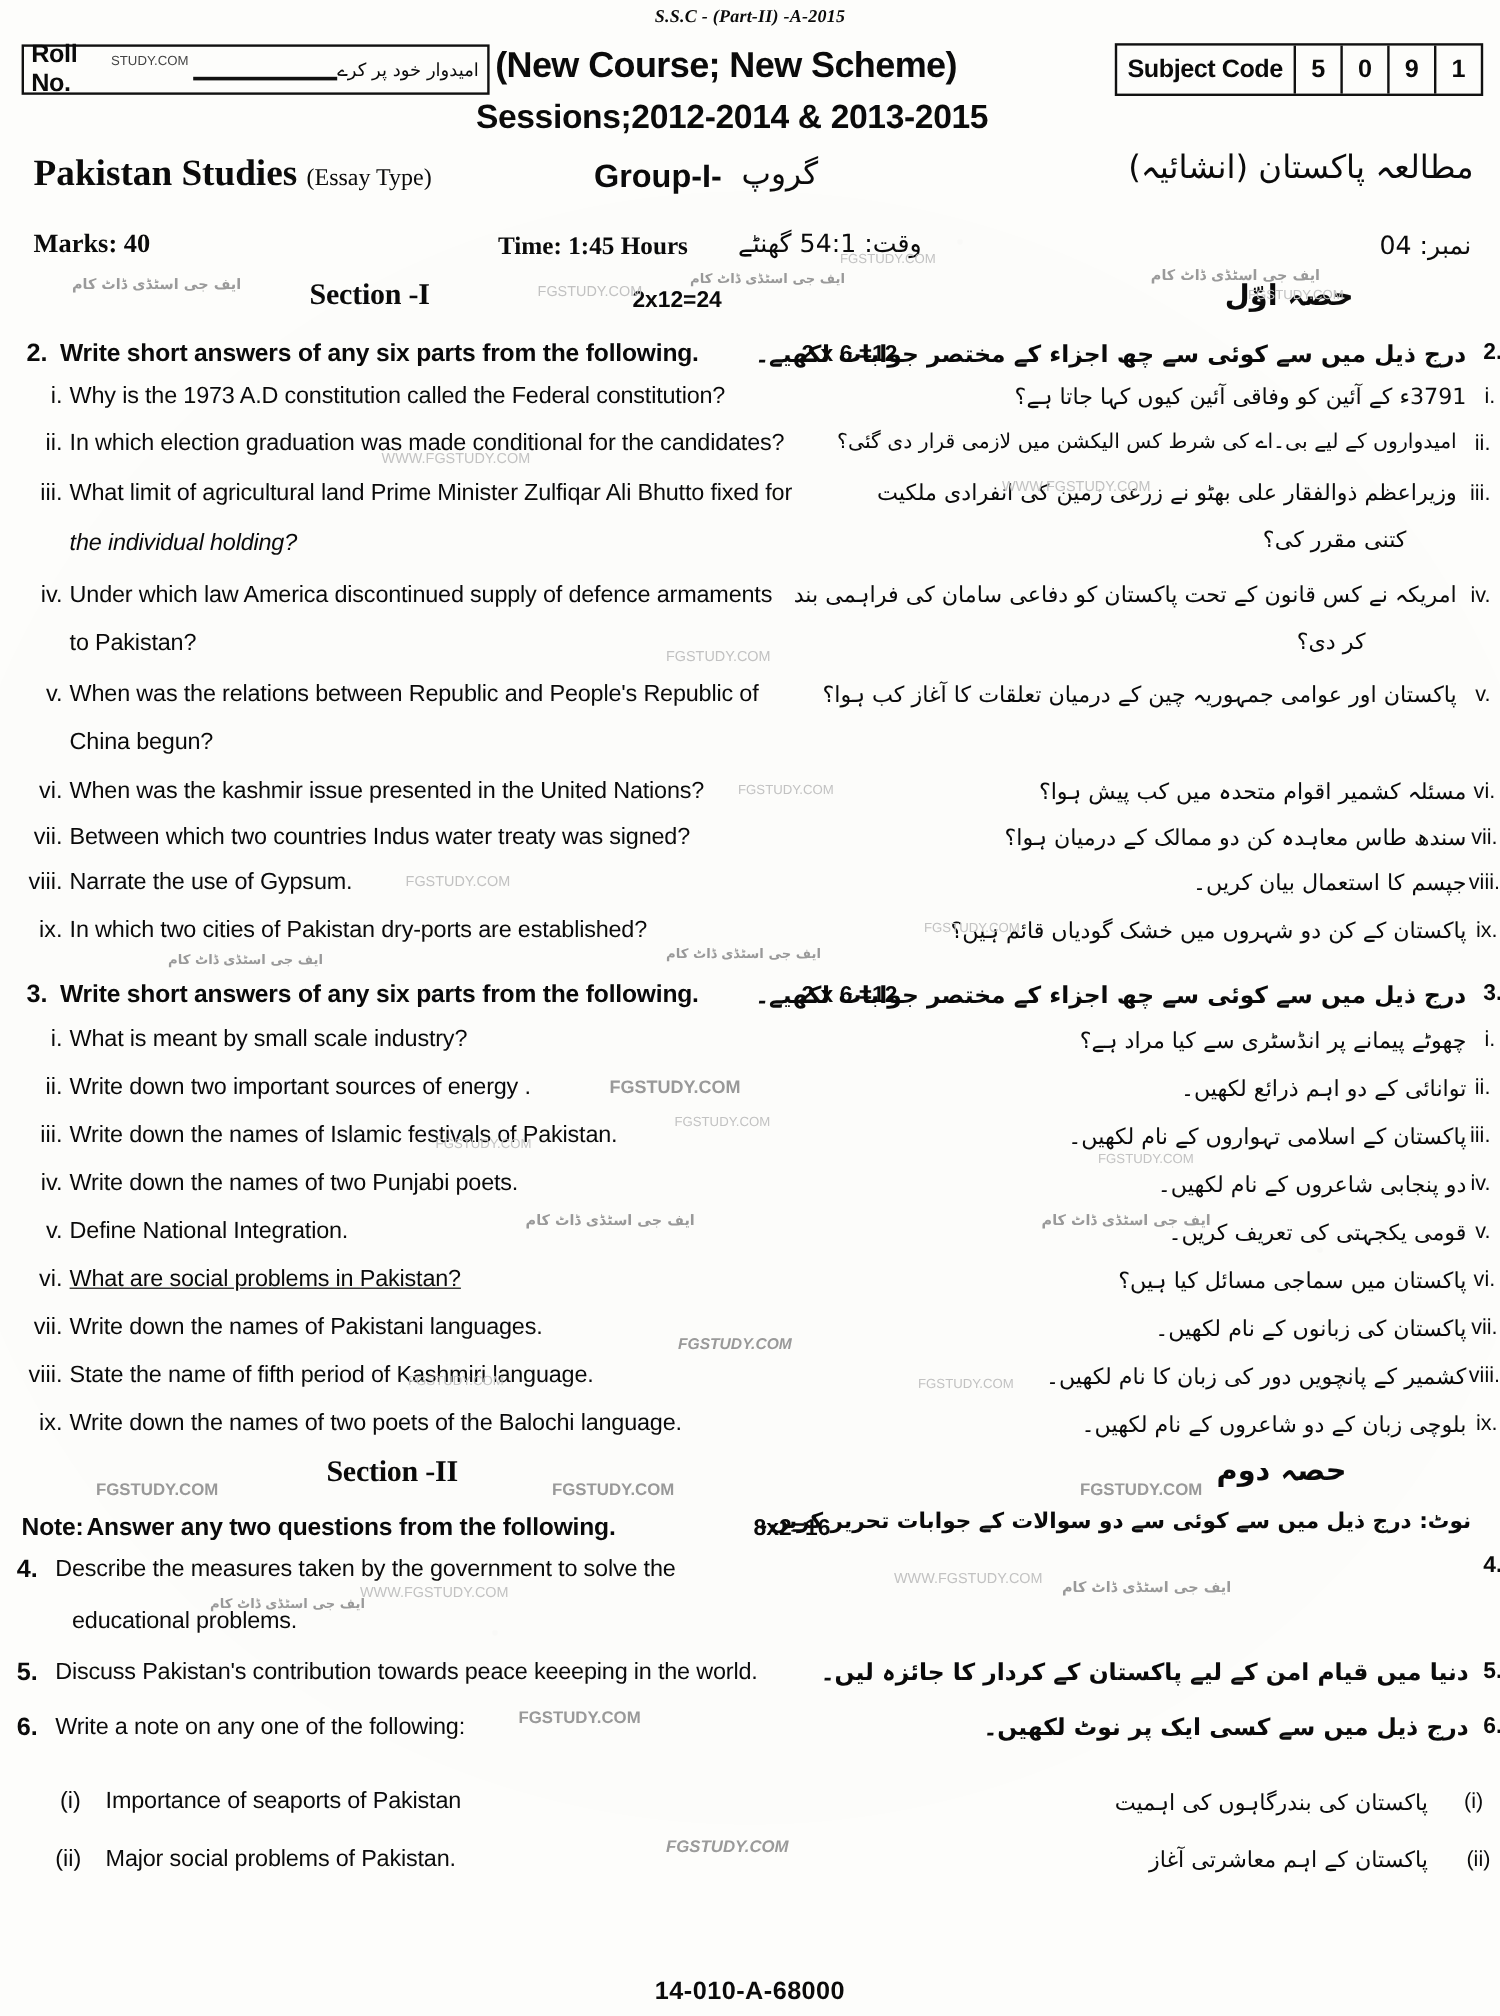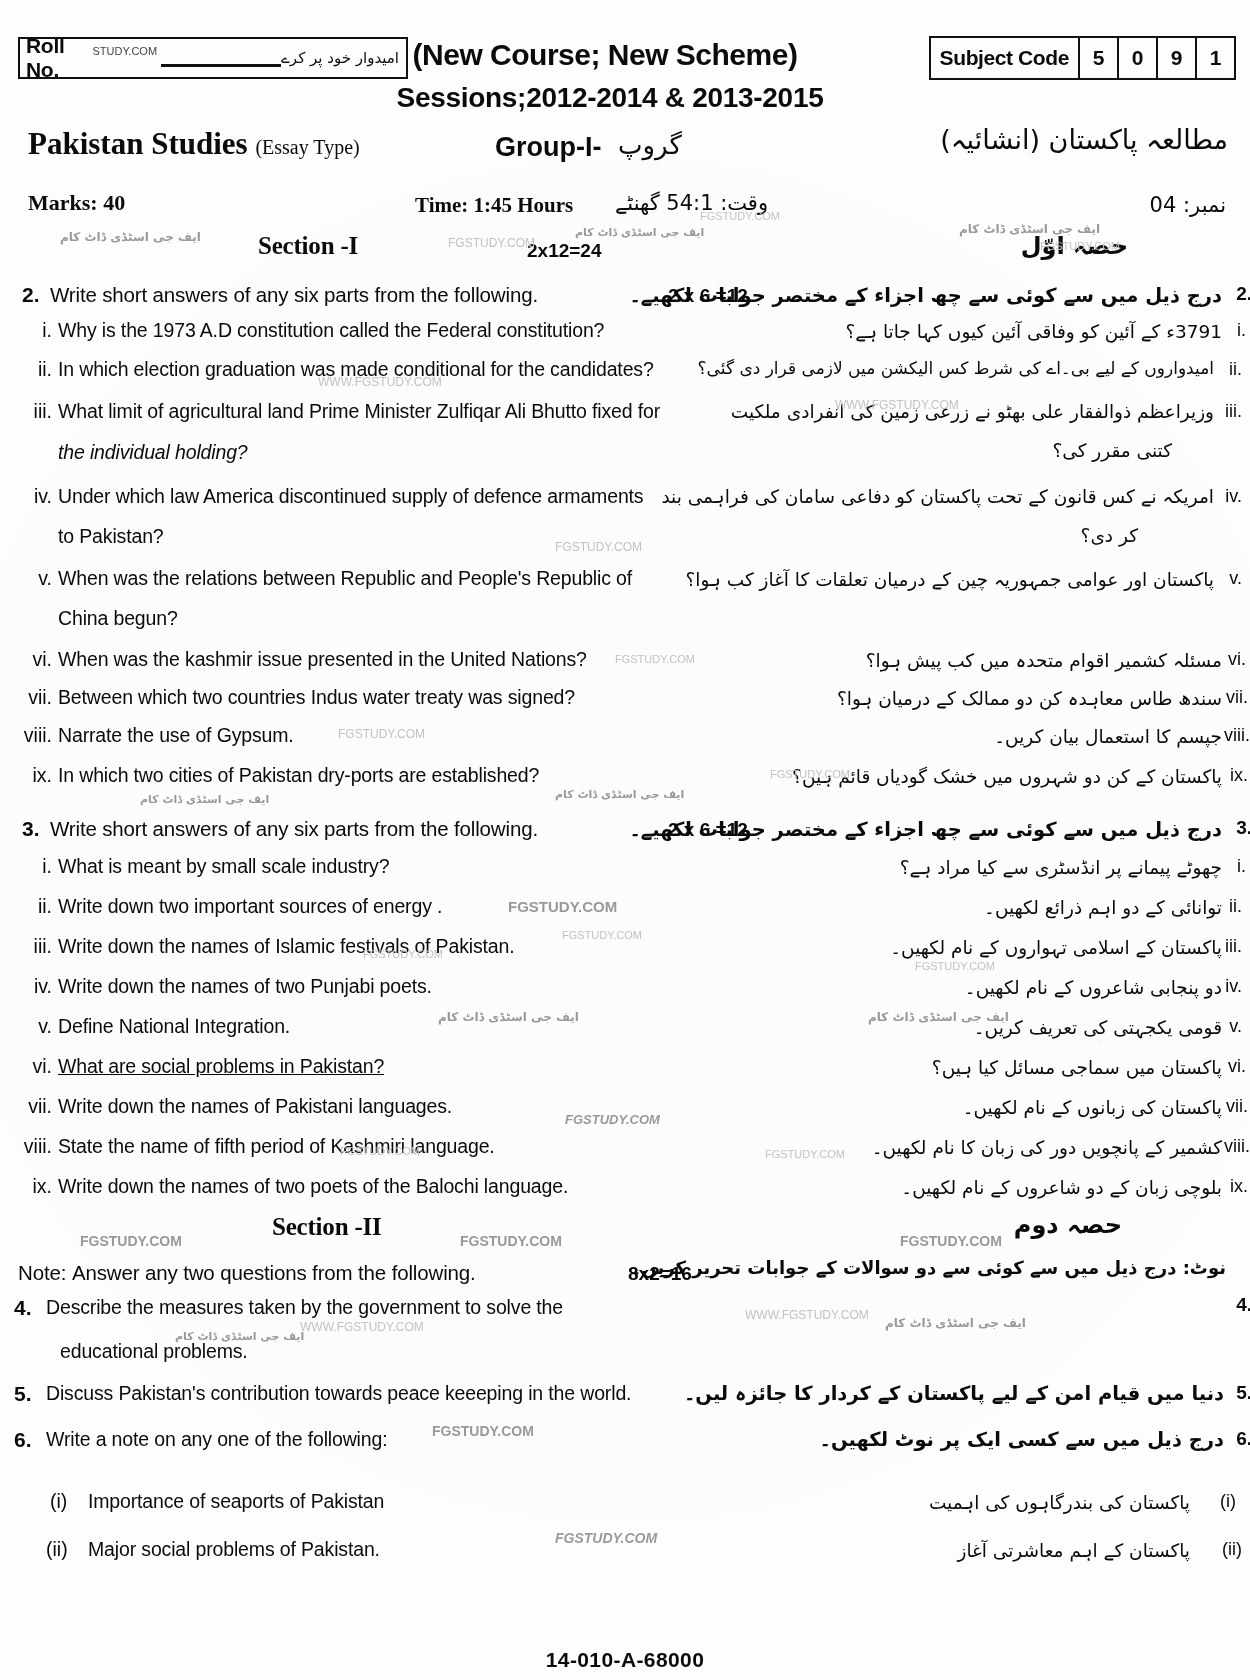--- a/index.html
+++ b/index.html
@@ -209,21 +209,21 @@
     position: absolute;
     font-size: 24px;
     font-weight: bold;
   }
   .q-en {
     position: absolute;
     font-size: 19.5px;
     letter-spacing: -.15px;
     white-space: nowrap;
   }
-  .q-en.bold { font-weight: normal; font-size: 20.5px; }
+  .q-en.bold { font-weight: bold; font-size: 20.5px; }
   .q-num {
     position: absolute;
     font-size: 19.5px;
     text-align: right;
     white-space: nowrap;
   }
   .q-num.bold { font-weight: bold; font-size: 21px; }
   .q-marks {
     position: absolute;
     font-weight: bold;
@@ -264,20 +264,21 @@
     font-size: 21px;
     font-weight: bold;
     letter-spacing: .4px;
   }
 </style>
 </head>
 <body>
 
 <div id="paper">
 
+  <div class="hdr-exam en">S.S.C - (Part-II) -A-2015</div>
 
   <div class="rollbox">
     <span class="lbl">Roll No.</span>
     <span class="ghost">STUDY.COM</span>
     <span class="rule"></span>
     <span class="ur ur-note">امیدوار خود پر کرے</span>
   </div>
 
   <div class="newcourse en">(New Course; New Scheme)</div>
 

